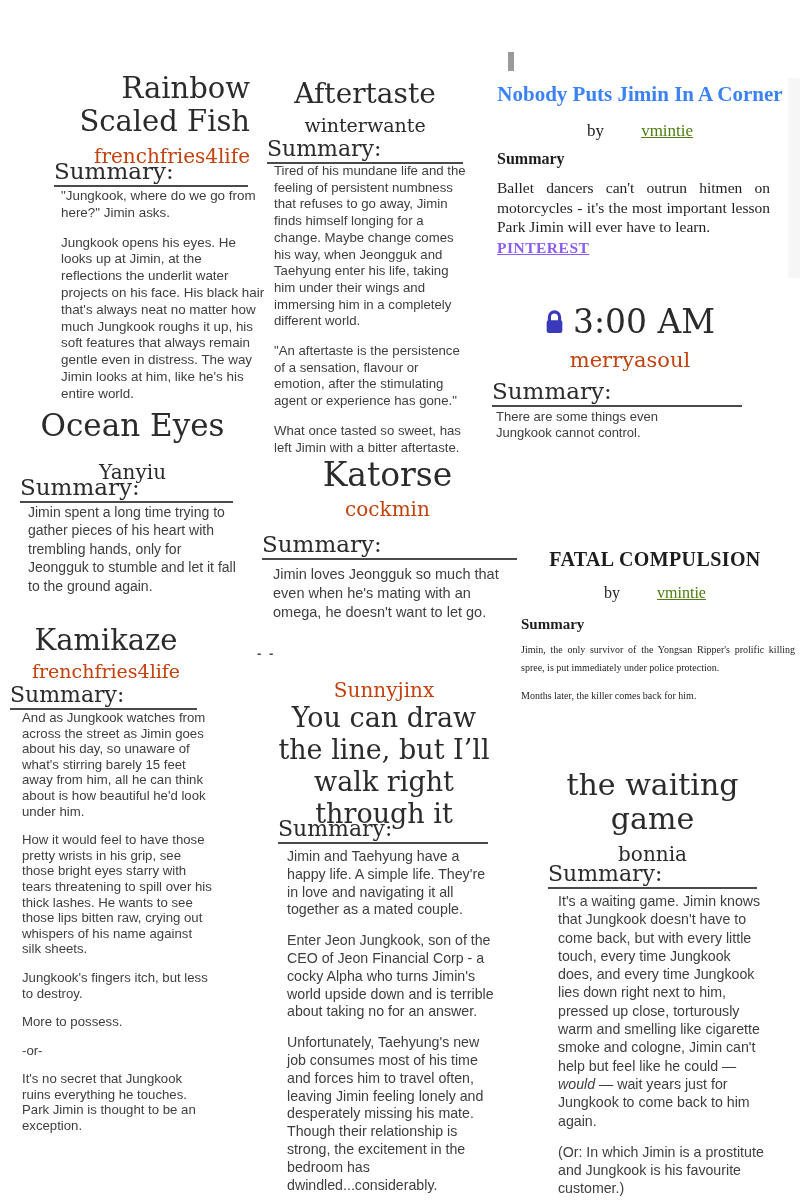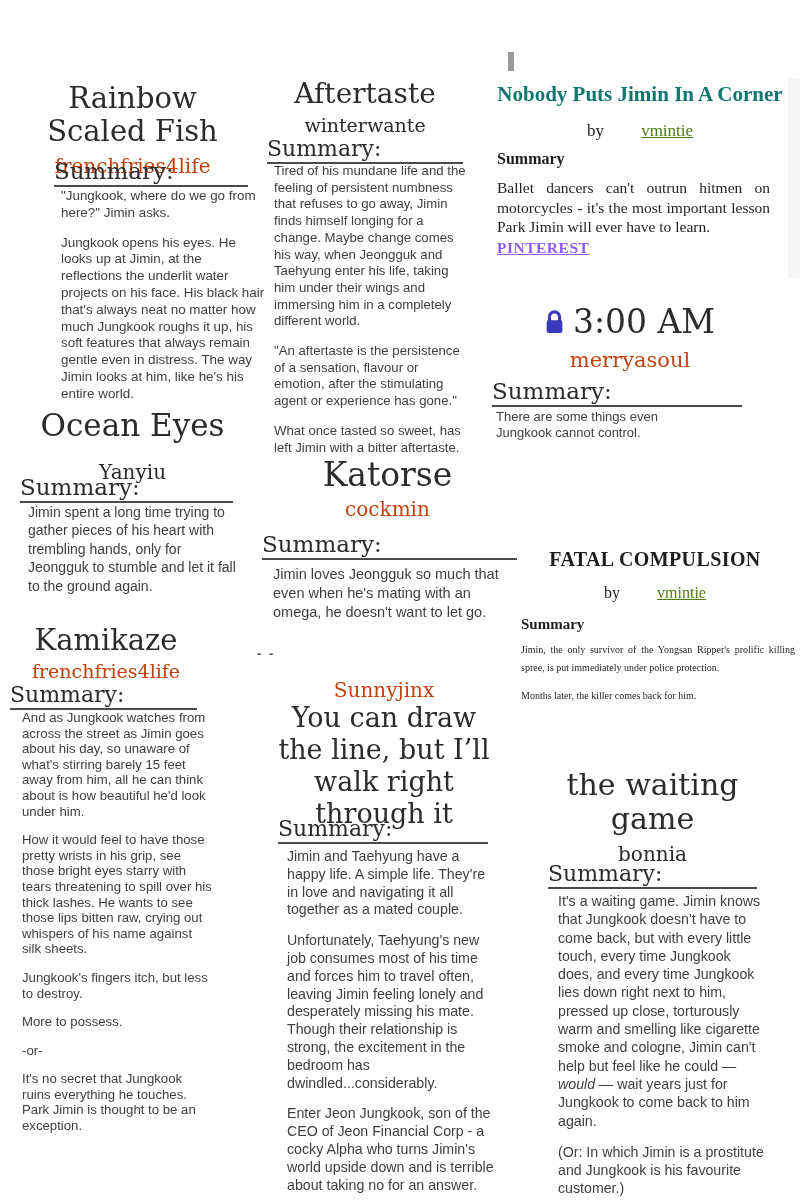--- a/index.html
+++ b/index.html
@@ -20,21 +20,21 @@
   .link{color:#4d7c0f;text-decoration:underline;cursor:pointer;margin-left:33px;}
   .link-strong{color:#8b5cf6;font-weight:bold;text-decoration:underline;cursor:pointer;}
   .bold{font-weight:bold;}
   em{}
 </style>
 </head>
 <body>
 
 <div id="canvas">
 
-  <div class="abs center" style="left:15px;top:82px;width:235px;">
+  <div class="abs center" style="left:15px;top:72px;width:235px;text-align:right;">
     <div class="serif card-title" style="font-size:29px;">Rainbow Scaled Fish</div>
     <div class="serif author-gray" style="font-size:20px;margin-top:5px;">frenchfries4life</div>
   </div>
   <div class="abs summary-label" style="left:54px;top:158px;width:194px;font-size:23px;">Summary:</div>
   <div class="abs sans-body" style="left:61px;top:188px;width:204px;font-size:13.4px;line-height:16.8px;">
     <p>"Jungkook, where do we go from here?" Jimin asks.</p>
     <p>Jungkook opens his eyes. He looks up at Jimin, at the reflections the underlit water projects on his face. His black hair that's always neat no matter how much Jungkook roughs it up, his soft features that always remain gentle even in distress. The way Jimin looks at him, like he's his entire world.</p>
   </div>
 
   <div class="abs center" style="left:15px;top:408px;width:235px;">
@@ -82,29 +82,29 @@
 
   <div class="abs" style="left:257px;top:646px;font-size:13px;font-weight:bold;color:#4a4a4a;letter-spacing:2px;">- -</div>
 
   <div class="abs center" style="left:267px;top:672px;width:234px;">
     <div class="serif author-gray" style="font-size:20px;margin-top:6px;">Sunnyjinx</div>
     <div class="serif card-title" style="font-size:27px;line-height:1.18;">You can draw the line, but I’ll walk right through it</div>
   </div>
   <div class="abs summary-label" style="left:278px;top:816px;width:210px;font-size:22px;">Summary:</div>
   <div class="abs sans-body" style="left:287px;top:848px;width:212px;font-size:14.2px;line-height:17.8px;">
     <p>Jimin and Taehyung have a happy life. A simple life. They're in love and navigating it all together as a mated couple.</p>
+    <p>Enter Jeon Jungkook, son of the CEO of Jeon Financial Corp - a cocky Alpha who turns Jimin's world upside down and is terrible about taking no for an answer.</p>
     <p>Unfortunately, Taehyung's new job consumes most of his time and forces him to travel often, leaving Jimin feeling lonely and desperately missing his mate. Though their relationship is strong, the excitement in the bedroom has dwindled...considerably.</p>
-    <p>Enter Jeon Jungkook, son of the CEO of Jeon Financial Corp - a cocky Alpha who turns Jimin's world upside down and is terrible about taking no for an answer.</p>
   </div>
 
   <div class="abs" style="left:508px;top:52px;width:6px;height:19px;background:#9a9a9a;"></div>
   <div class="abs" style="left:788px;top:78px;width:12px;height:200px;background:#f6f6f6;"></div>
 
   <div class="abs center bookserif" style="left:485px;top:82px;width:310px;">
-    <div class="bold" style="font-size:21px;color:#0f766e;">Nobody Puts Jimin In A Corner</div>
+    <div class="bold" style="font-size:21px;color:#3b82f6;">Nobody Puts Jimin In A Corner</div>
     <div style="font-size:17px;color:#222;margin-top:14px;">
       <span>by </span>
       <a class="link">vmintie</a>
     </div>
   </div>
   <div class="abs bookserif bold" style="left:497px;top:150px;font-size:16px;color:#1d1d1d;">Summary</div>
   <div class="abs serif-body" style="left:497px;top:178px;width:273px;font-size:15.5px;line-height:19.6px;">
     <p>Ballet dancers can't outrun hitmen on motorcycles - it's the most important lesson Park Jimin will ever have to learn.</p>
   </div>
   <a class="abs bookserif link-strong" style="left:497px;top:239px;font-size:15.5px;letter-spacing:0.5px;">PINTEREST</a>

